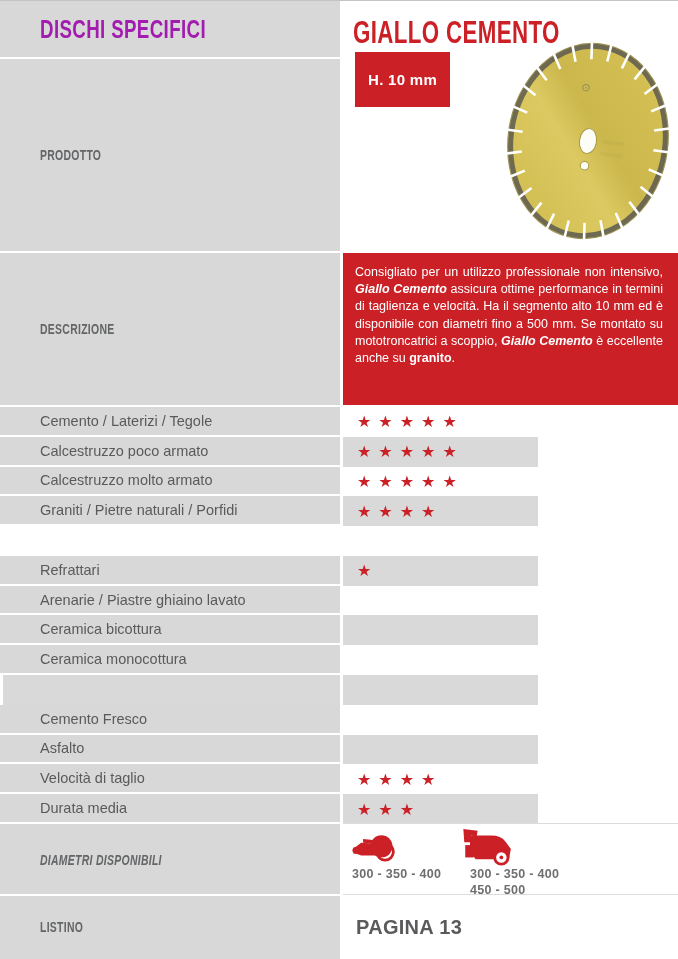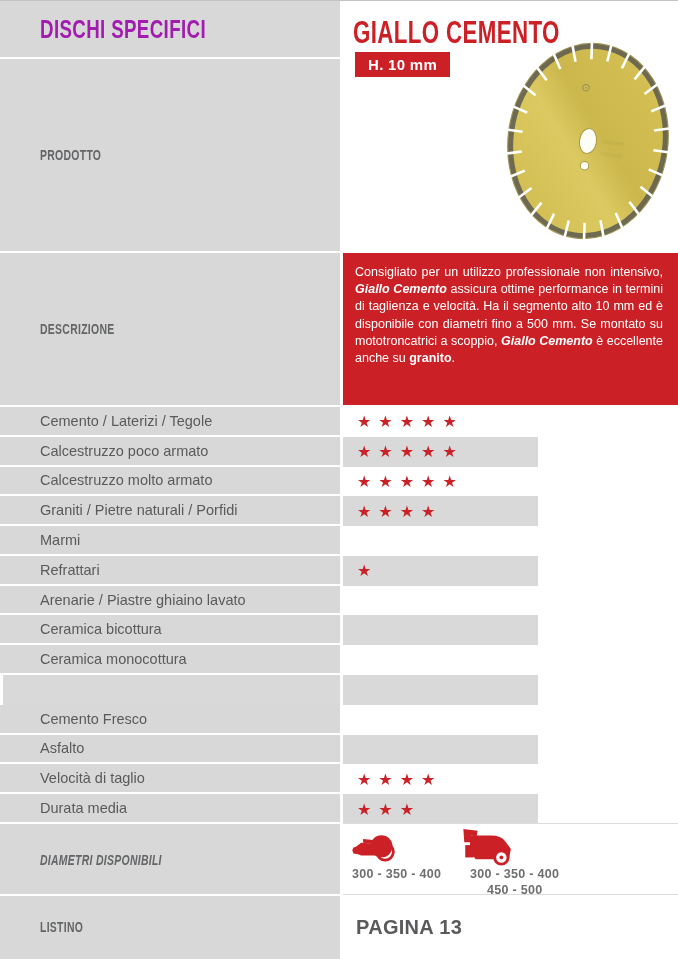--- a/index.html
+++ b/index.html
@@ -32,21 +32,21 @@
     font-size:26px;font-weight:700;color:#a21caf;letter-spacing:.5px;}
   .side-label{position:absolute;left:40px;transform:translateY(-50%);z-index:5;
     font-size:14.5px;font-weight:700;color:#646567;letter-spacing:.4px;}
   .lab-prodotto{top:155px;} .lab-descrizione{top:329px;}
   .lab-diametri{top:860px;font-style:italic;} .lab-listino{top:927px;}
 
   
   .prod-title{position:absolute;left:353px;top:15px;z-index:5;
     font-size:31px;font-weight:700;color:var(--red);letter-spacing:.5px;}
   .h-badge{position:absolute;left:355px;top:52px;z-index:5;background:var(--red);
-    color:#ffffff;font-size:15px;font-weight:700;padding:4px 13px;letter-spacing:.3px;}
+    color:#ffffff;font-size:15px;font-weight:700;padding:19px 13px;letter-spacing:.3px;}
   .disc-wrap{position:absolute;left:498px;top:38px;width:180px;height:207px;z-index:5;}
 
   
   .desc-box{position:absolute;left:343px;top:253px;width:335px;height:152px;z-index:5;
     background:var(--red);color:#ffffff;padding:11px 15px 0 12px;
     font-size:12.5px;line-height:17.2px;text-align:justify;}
   .desc-box .bi{font-weight:700;font-style:italic;}
   .desc-box .b{font-weight:700;}
 
   
@@ -55,21 +55,21 @@
   .cell-l{width:340px;background:var(--panel-gray);border-bottom:2px solid #ffffff;
     display:flex;align-items:center;padding-left:40px;
     font-size:14.5px;color:var(--text-dark);}
   .vgap{width:3px;background:#ffffff;}
   .cell-r{flex:1;background:#ffffff;display:flex;align-items:center;padding-left:14px;}
   .cell-r.alt{background:var(--row-gray);}
   .stars{font-family:"DejaVu Sans",sans-serif;font-size:16px;letter-spacing:7px;
     color:var(--red);line-height:1;padding-top:1px;}
 
   
-  .diam-content{position:absolute;left:343px;top:824px;width:335px;height:70px;z-index:5;text-align:center;}
+  .diam-content{position:absolute;left:343px;top:824px;width:335px;height:70px;z-index:5;}
   .machine-icon{position:absolute;}
   .m1-icon{left:9px;top:11px;width:46px;height:30px;}
   .m2-icon{left:112px;top:4px;width:68px;height:38px;}
   .diam-sizes{position:absolute;font-size:12.5px;font-weight:700;color:var(--text-mid);
     letter-spacing:.3px;line-height:15.5px;}
   .m1-sizes{left:9px;top:43px;} .m2-sizes{left:127px;top:43px;}
 
   
   .listino-value{position:absolute;left:356px;top:927px;transform:translateY(-50%);z-index:5;
     font-size:20px;font-weight:700;color:var(--text-dark);letter-spacing:.3px;}
@@ -186,21 +186,20 @@
         </div>
       </div>
       <div class="row">
         <div class="cell-l">Graniti / Pietre naturali / Porfidi</div>
         <div class="vgap"></div>
         <div class="cell-r alt">
           <span class="stars">★★★★</span>
         </div>
       </div>
       <div class="row">
-        <div class="cell-l">Marmi</div>
         <div class="vgap"></div>
         <div class="cell-r">
           <span class="stars"></span>
         </div>
       </div>
       <div class="row">
         <div class="cell-l">Refrattari</div>
         <div class="vgap"></div>
         <div class="cell-r alt">
           <span class="stars">★</span>

